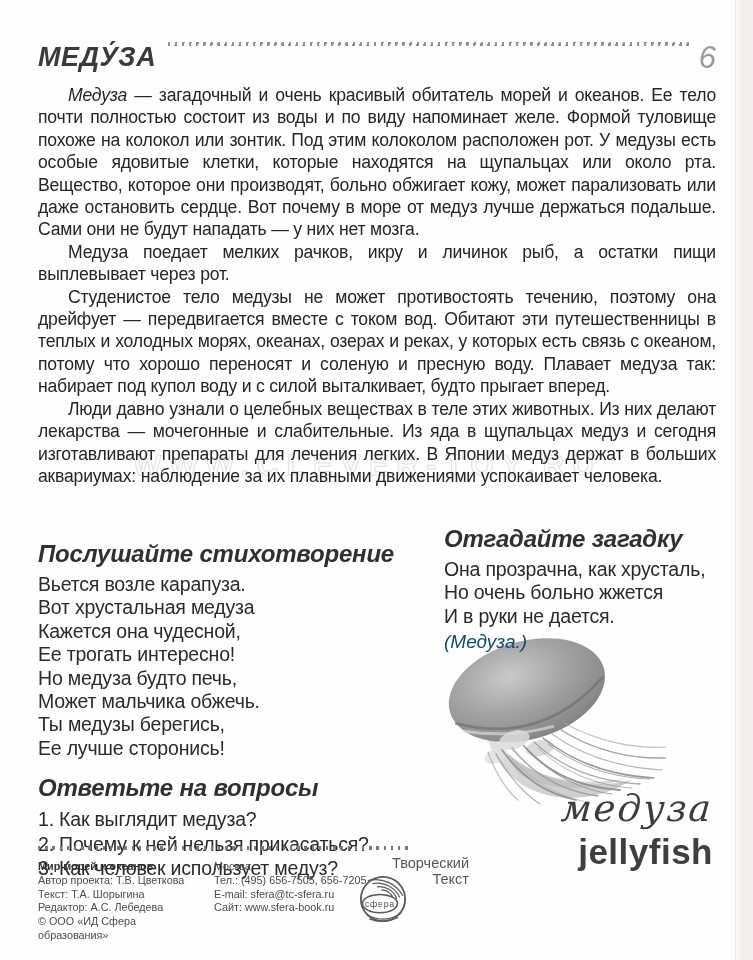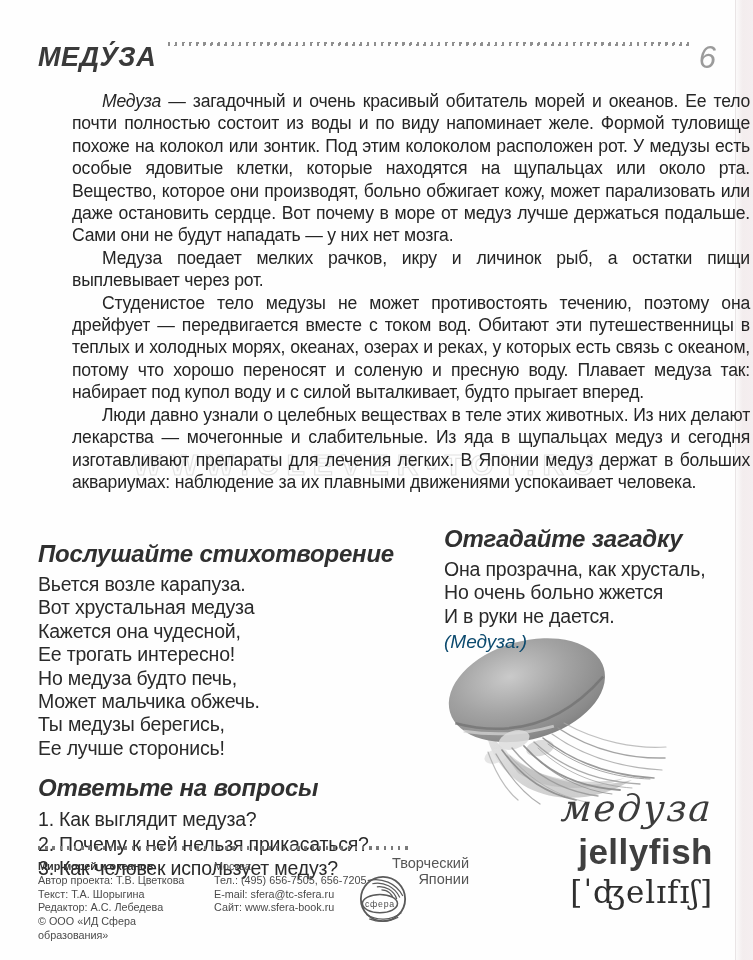--- a/index.html
+++ b/index.html
@@ -38,23 +38,23 @@
   .title-leader{
     flex:1;height:4px;margin:0 10px 5px 12px;
     background:repeating-linear-gradient(100deg,#8f8f8f 0 2.4px,transparent 2.4px 7px);
   }
   .page-number{
     font-size:31px;font-style:italic;color:#9b9b9b;line-height:1;
     padding-bottom:0px;
   }
   
   .article{
-    position:absolute;left:38px;top:90px;width:678px;z-index:1;
+    position:absolute;left:38px;top:84px;width:678px;z-index:1;
     font-size:17.6px;line-height:22.4px;letter-spacing:-0.2px;
-    text-align:justify;color:#252525;margin-left:34px;
+    text-align:justify;color:#252525;
   }
   .article p{margin:0;text-indent:30px;}
   .lead-italic{font-style:italic;}
   
   .left-col{position:absolute;left:38px;top:540px;width:398px;z-index:1;}
   .right-col{position:absolute;left:444px;top:525px;width:276px;z-index:1;}
   .section-heading{
     font-size:24px;font-weight:bold;font-style:italic;color:#303030;
     margin:0 0 5px 0;letter-spacing:-0.2px;
   }
@@ -197,21 +197,20 @@
         <path d="M 98 120 C 128 148, 162 158, 192 160" stroke="#a0a0a0" stroke-width="1" opacity="0.75"></path>
         <path d="M 108 116 C 142 142, 180 150, 210 151" stroke="#939393" stroke-width="1" opacity="0.8"></path>
         <path d="M 70 128 C 92 154, 118 168, 146 174" stroke="#a8a8a8" stroke-width="1" opacity="0.7"></path>
       </g>
     </svg>
   </div>
 
   <div class="vocab">
     <div class="vocab-script">медуза</div>
     <div class="vocab-english">jellyfish</div>
-    <div class="vocab-transcription">[ˈʤelɪfɪʃ]</div>
   </div>
 
   <div class="footer-divider"></div>
 
   <div class="footer">
     <div class="col1">
       <div class="footer-bold">Мир морей и океанов</div>
       <div>Автор проекта: Т.В. Цветкова</div>
       <div>Текст: Т.А. Шорыгина</div>
       <div>Редактор: А.С. Лебедева</div>
@@ -221,21 +220,21 @@
       <div>Москва</div>
       <div>Тел.: (495) 656-7505, 656-7205</div>
       <div>E-mail: sfera@tc-sfera.ru</div>
       <div>Сайт: www.sfera-book.ru</div>
     </div>
   </div>
 
   <div class="logo">
     <div class="logo-text">
       <div>Творческий</div>
-      <div>Японии</div>
+      <div>Текст</div>
     </div>
     <div class="logo-sphere">
       <svg width="58" height="58" viewBox="0 0 76 76">
         <circle cx="38" cy="38" r="29" fill="none" stroke="#5a5a5a" stroke-width="2.4"></circle>
         <path d="M 18 14 A 40 40 0 0 1 64 34" fill="none" stroke="#5a5a5a" stroke-width="1.6"></path>
         <path d="M 24 18 A 32 32 0 0 1 60 36" fill="none" stroke="#5a5a5a" stroke-width="1.6"></path>
         <path d="M 30 22 A 24 24 0 0 1 56 38" fill="none" stroke="#5a5a5a" stroke-width="1.6"></path>
         <path d="M 36 26 A 16 16 0 0 1 52 40" fill="none" stroke="#5a5a5a" stroke-width="1.6"></path>
         <path d="M 16 58 A 40 40 0 0 0 62 56" fill="none" stroke="#5a5a5a" stroke-width="1.6"></path>
         <path d="M 20 64 A 46 46 0 0 0 58 62" fill="none" stroke="#5a5a5a" stroke-width="1.6"></path>

